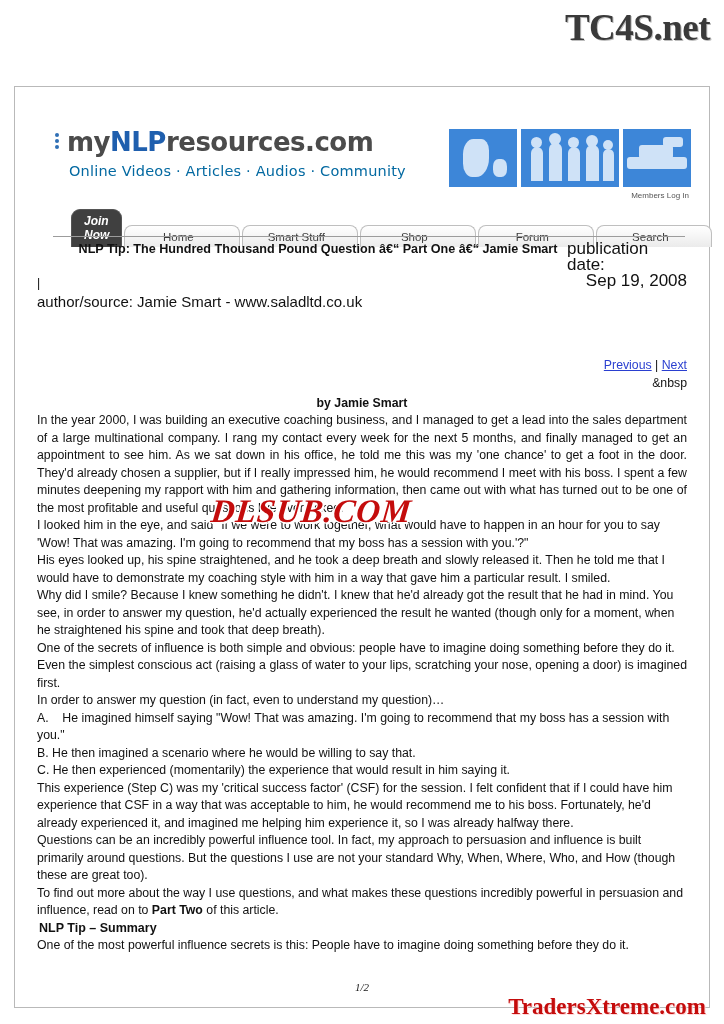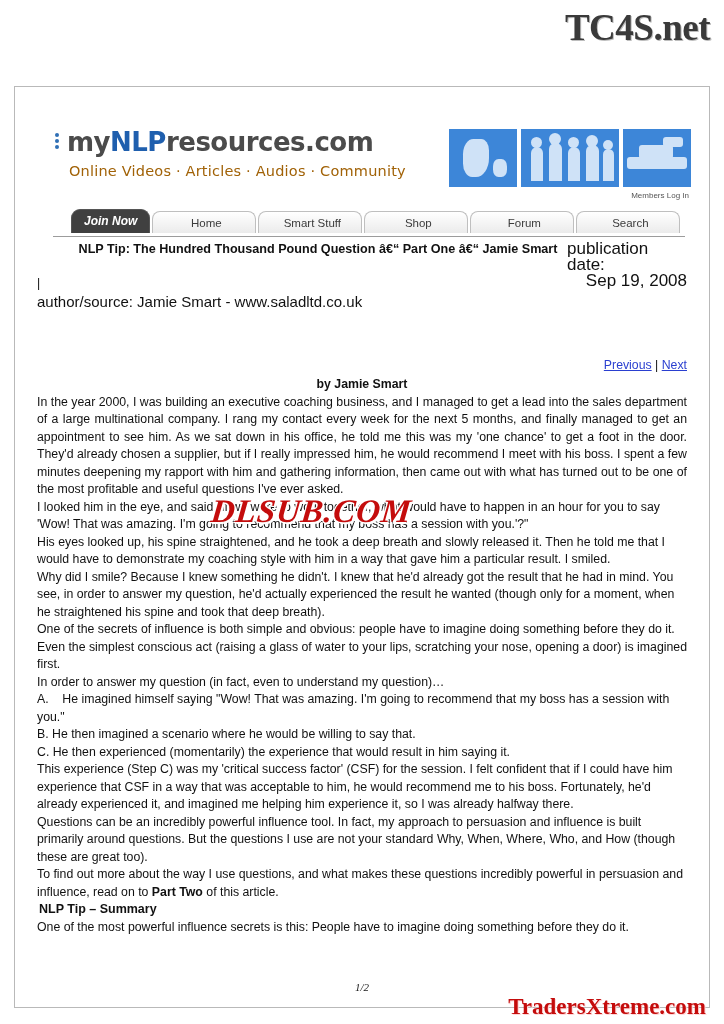--- a/index.html
+++ b/index.html
@@ -72,21 +72,21 @@
     background: #2f6fb5;
     border-radius: 50%;
     margin: 2px 0 0 2px;
   }
   .logo-my { color: #4b4b4b; font-weight: bold; }
   .logo-nlp { color: #1f5fae; font-weight: bold; }
   .logo-res { color: #4b4b4b; font-weight: bold; }
   .logo-line2 {
     font-family: "DejaVu Sans", sans-serif;
     font-size: 14.5px;
-    color: #a16207;
+    color: #0369a1;
     margin-top: 6px;
     margin-left: 16px;
     letter-spacing: 0.2px;
     white-space: nowrap;
   }
   .header-art {
     position: absolute;
     right: 0;
     top: 2px;
     display: flex;
@@ -130,21 +130,21 @@
     padding: 4px 12px 5px 12px;
     border-radius: 9px 9px 0 0;
     border: 1px solid #555;
     border-bottom: none;
   }
   .nav-tab {
     min-width: 86px;
     text-align: center;
     font-size: 11.5px;
     color: #3b3b3b;
-    padding: 5px 6px 4px 10px;
+    padding: 5px 18px 4px 10px;
     background: linear-gradient(#ffffff, #ebebeb);
     border: 1px solid #bfbfbf;
     border-bottom: none;
     border-radius: 8px 8px 0 0;
   }
   .nav-rule {
     position: absolute;
     left: 20px;
     right: 6px;
     top: 109px;
@@ -317,20 +317,21 @@
         <span class="d2">Sep 19, 2008</span>
       </div>
     </div>
 
     <div class="pipe-line">|</div>
     <div class="author-line">author/source: Jamie Smart - www.saladltd.co.uk</div>
 
     <div class="nav-links">
       <a>Previous</a><span>&nbsp;|&nbsp;</span><a>Next</a>
     </div>
+    <div class="nbsp-line">&amp;nbsp</div>
 
     <div class="byline">by Jamie Smart</div>
 
     <div class="body-text">
       <p class="just">In the year 2000, I was building an executive coaching business, and I managed to get a lead into the sales department of a large multinational company. I rang my contact every week for the next 5 months, and finally managed to get an appointment to see him. As we sat down in his office, he told me this was my 'one chance' to get a foot in the door. They'd already chosen a supplier, but if I really impressed him, he would recommend I meet with his boss. I spent a few minutes deepening my rapport with him and gathering information, then came out with what has turned out to be one of the most profitable and useful questions I've ever asked.</p>
       <p>I looked him in the eye, and said "If we were to work together, what would have to happen in an hour for you to say 'Wow! That was amazing. I'm going to recommend that my boss has a session with you.'?"</p>
       <p>His eyes looked up, his spine straightened, and he took a deep breath and slowly released it. Then he told me that I would have to demonstrate my coaching style with him in a way that gave him a particular result. I smiled.</p>
       <p>Why did I smile? Because I knew something he didn't. I knew that he'd already got the result that he had in mind. You see, in order to answer my question, he'd actually experienced the result he wanted (though only for a moment, when he straightened his spine and took that deep breath).</p>
       <p>One of the secrets of influence is both simple and obvious: people have to imagine doing something before they do it. Even the simplest conscious act (raising a glass of water to your lips, scratching your nose, opening a door) is imagined first.</p>
       <p>In order to answer my question (in fact, even to understand my question)…</p>

